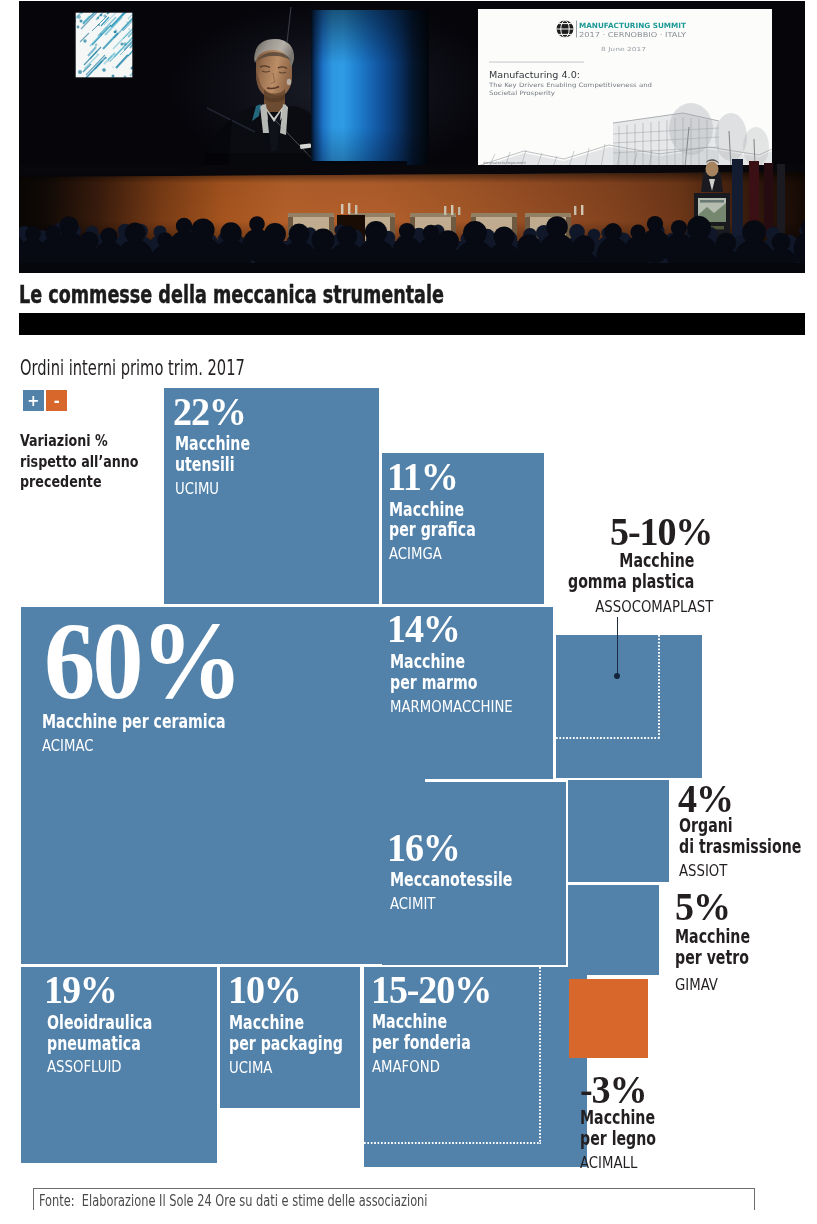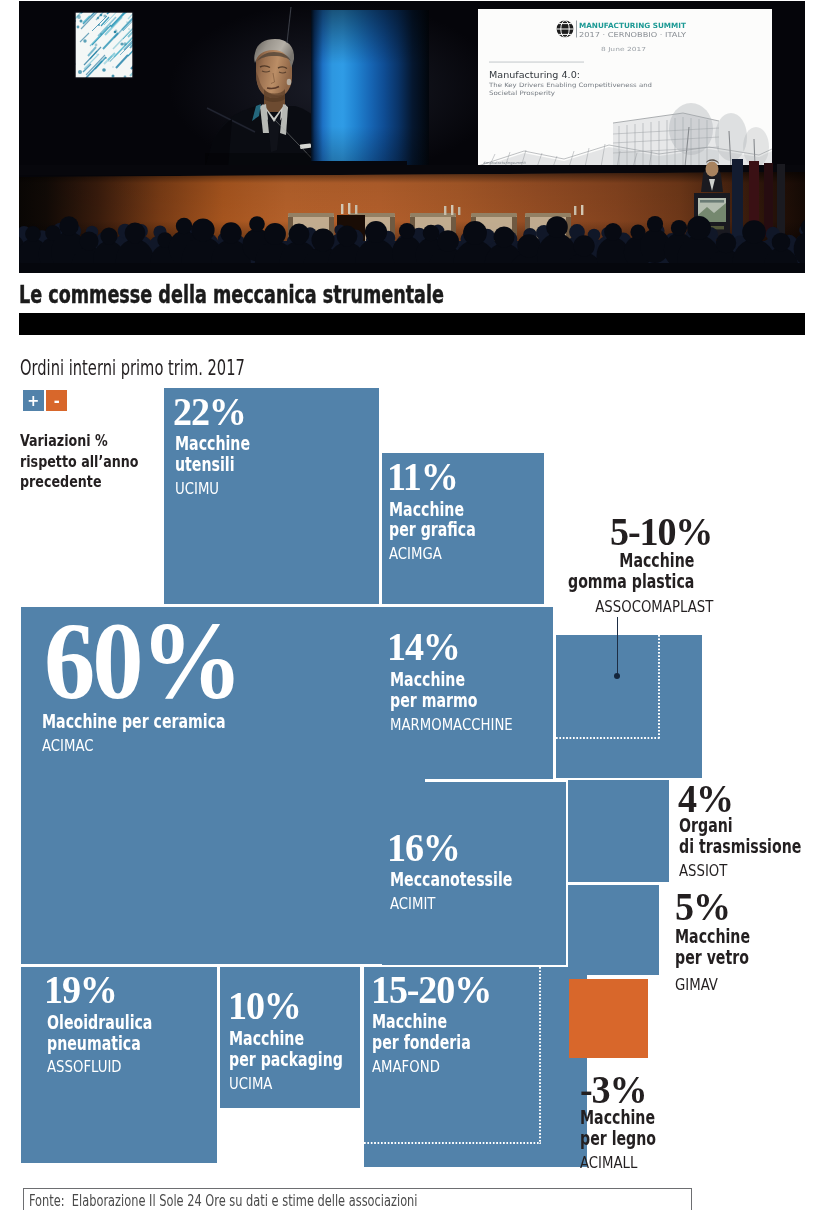--- a/index.html
+++ b/index.html
@@ -53,21 +53,21 @@
   .dot-h{height:2px;background-image:linear-gradient(to right,#fff 0 2px,transparent 2px 3.4px);
          background-size:3.4px 2px;}
   .dot-v{width:2px;background-image:linear-gradient(to bottom,#fff 0 2px,transparent 2px 3.4px);
          background-size:2px 3.4px;}
 
   
   #leader-line{left:617px;top:617px;width:1px;height:59px;background:#1d2d44;}
   #leader-dot{left:613.5px;top:672.5px;width:6.5px;height:6.5px;border-radius:50%;background:#13253c;}
 
   
-  #source{left:23px;top:1188px;width:669px;height:22px;
+  #source{left:33px;top:1188px;width:722px;height:22px;
           border:1px solid #6d6e71;border-bottom:none;box-sizing:border-box;}
   #source-text{position:absolute;left:4.5px;top:5px;font-size:15px;font-stretch:condensed;
                color:#4a4a4a;white-space:pre;line-height:15px;
                transform:scaleX(0.8445);transform-origin:0 0;}
 </style>
 </head>
 <body>
 
 <div class="abs" id="photo">
 <svg id="photo-svg" viewBox="0 0 786 272" width="786" height="272" preserveAspectRatio="none">
@@ -561,21 +561,21 @@
 
   <div class="cell" style="left:21px;top:607.3px;width:404px;height:357px;">
     <div class="txt" style="left:20.9px;top:4.17px;--pl:2.3px;">
       <span class="pct big" style="font-size:110px;line-height:99.41px;letter-spacing:-3.3px;transform:scaleX(0.933);">60%</span>
       <span class="nm">Macchine per ceramica</span>
       <span class="as">ACIMAC</span>
     </div>
   </div>
 
   <div class="cell" style="left:382px;top:607.3px;width:170.7px;height:171.3px;">
-    <div class="txt" style="left:8.1px;top:19px;--pl:-3.0px;">
+    <div class="txt" style="left:8.1px;top:1px;--pl:-3.0px;">
       <span class="pct">14%</span>
       <span class="nm">Macchine</span>
       <span class="nm">per marmo</span>
       <span class="as">MARMOMACCHINE</span>
     </div>
   </div>
 
   <div class="cell" style="left:556px;top:634.5px;width:145.5px;height:143.6px;">
     <div class="dot-v" style="left:101.5px;top:0;height:104px;"></div>
     <div class="dot-h" style="left:0;top:102px;width:103.5px;"></div>
@@ -616,21 +616,21 @@
   <div class="cell" style="left:21px;top:967.3px;width:196.2px;height:195.9px;">
     <div class="txt" style="left:26px;top:1.43px;--pl:-2.7px;">
       <span class="pct">19%</span>
       <span class="nm">Oleoidraulica</span>
       <span class="nm">pneumatica</span>
       <span class="as">ASSOFLUID</span>
     </div>
   </div>
 
   <div class="cell" style="left:220.1px;top:967.3px;width:139.6px;height:141.1px;">
-    <div class="txt" style="left:9.1px;top:18px;--pl:-1.3px;">
+    <div class="txt" style="left:9.1px;top:2px;--pl:-1.3px;">
       <span class="pct">10%</span>
       <span class="nm">Macchine</span>
       <span class="nm">per packaging</span>
       <span class="as">UCIMA</span>
     </div>
   </div>
 
   <div class="cell" style="left:364.4px;top:967.3px;width:223px;height:200.1px;">
     <div class="txt" style="left:7.8px;top:1.23px;--pl:-1.0px;">
       <span class="pct">15-20%</span>

